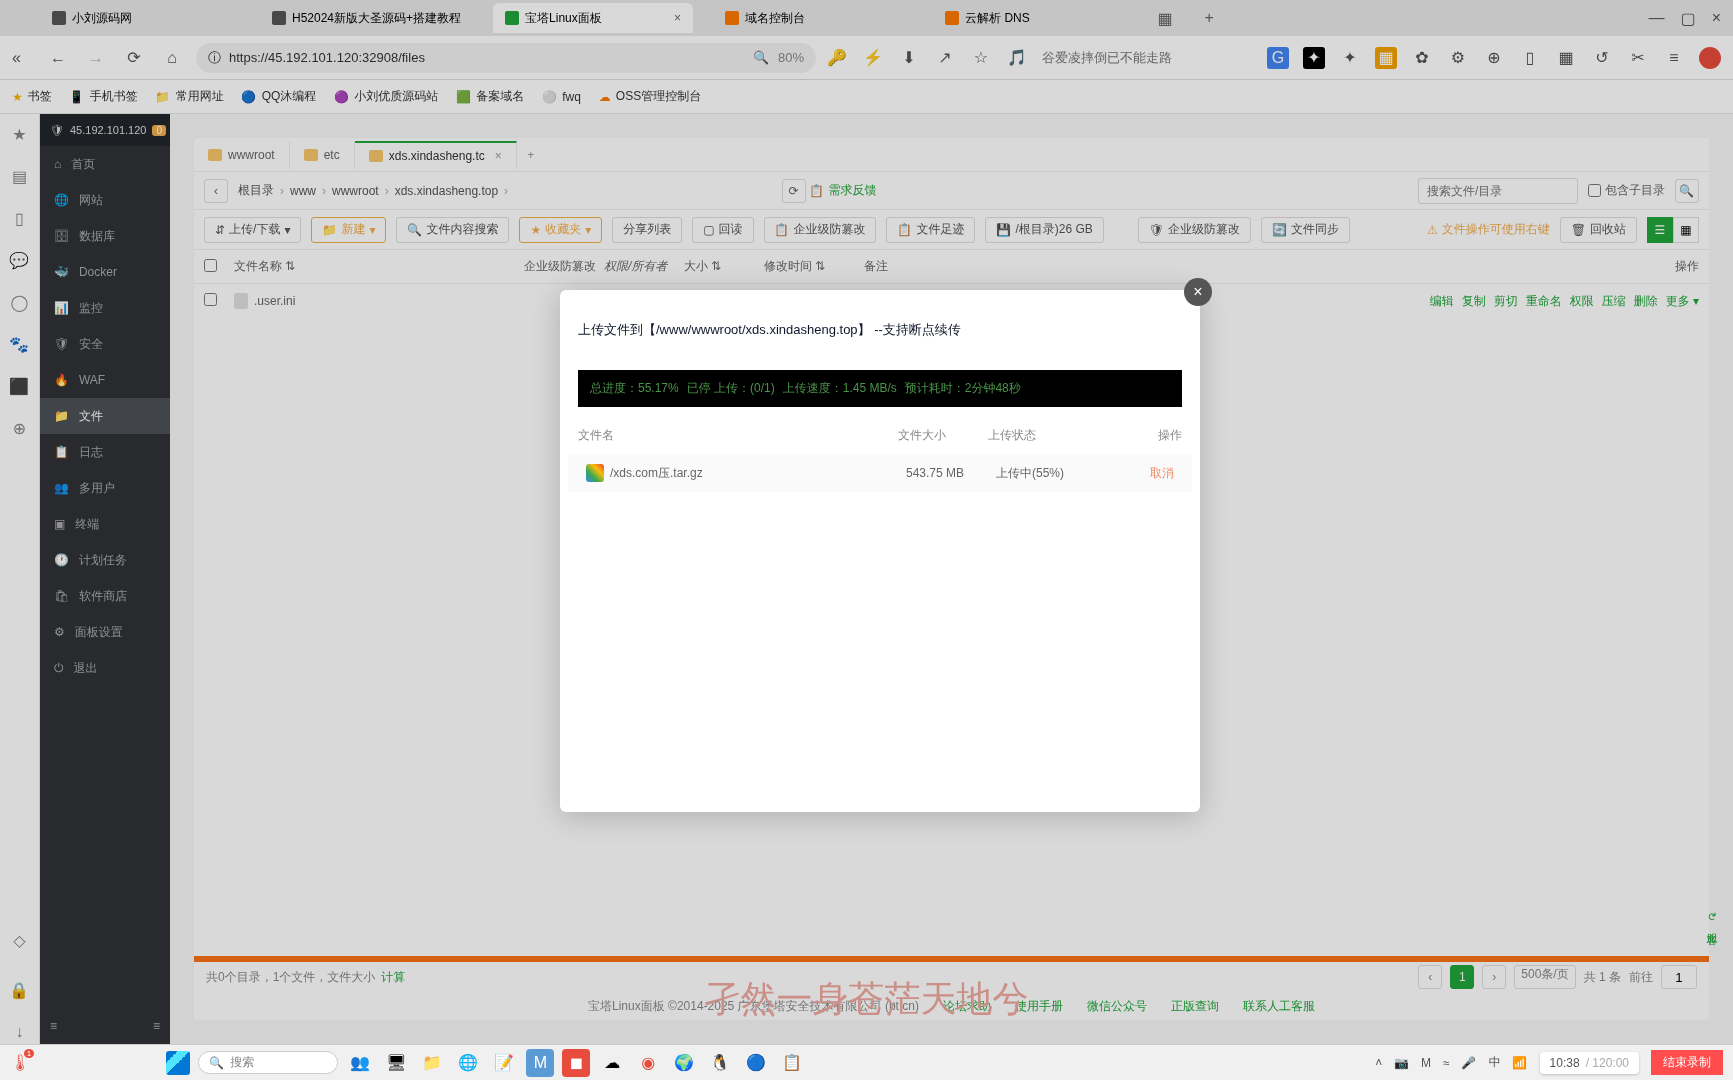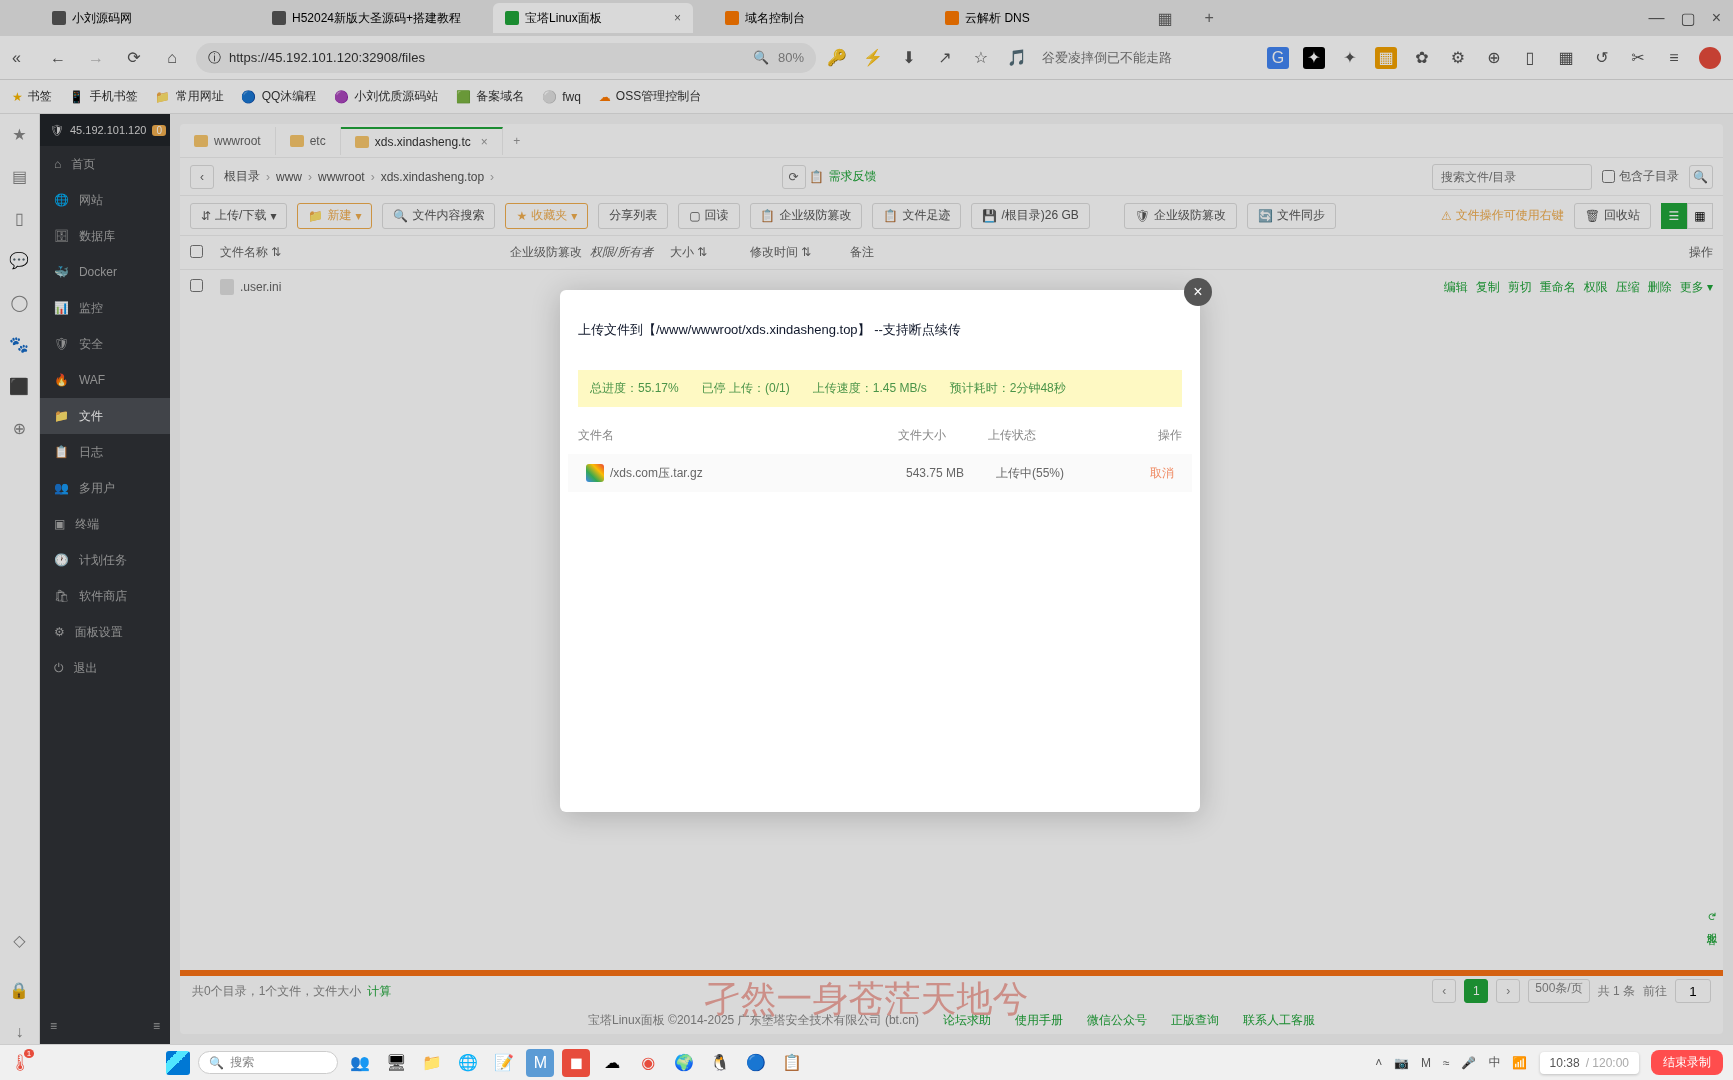--- a/index.html
+++ b/index.html
@@ -32,21 +32,21 @@
     
     .app-container { position: absolute; left: 40px; top: 114px; right: 0; bottom: 36px; background: #f7f7f7; display: flex; }
     
     .sidebar { width: 130px; background: #2f3237; color: #aaa; display: flex; flex-direction: column; font-size: 12px; }
     .sidebar-header { height: 32px; background: #22252a; display: flex; align-items: center; padding: 0 10px; gap: 6px; color: #ddd; font-size: 11px; }
     .sidebar-badge { background: #f0ad4e; color: #fff; border-radius: 3px; padding: 0 4px; font-size: 10px; }
     .side-item { height: 36px; display: flex; align-items: center; padding: 0 14px; gap: 10px; cursor: pointer; }
     .side-item.active { background: #4d5056; color: #fff; }
     .side-collapse { margin-top: auto; height: 36px; display: flex; align-items: center; justify-content: space-between; padding: 0 10px; }
     
-    .main-area { flex: 1; display: flex; flex-direction: column; background: #fff; margin: 10px; border-radius: 4px; position: relative; }
+    .main-area { flex: 1; display: flex; flex-direction: column; background: #fff; margin: 24px; border-radius: 4px; position: relative; }
     
     .file-tabs { height: 34px; display: flex; align-items: center; border-bottom: 1px solid #eee; font-size: 12px; }
     .file-tab { height: 28px; padding: 0 14px; display: flex; align-items: center; gap: 6px; border-right: 1px solid #eee; color: #666; }
     .file-tab.active { background: #fff; color: #333; border-top: 2px solid #20a53a; }
     .file-tab-close { color: #999; margin-left: 4px; }
     .file-tab-add { width: 28px; text-align: center; color: #999; }
     
     .breadcrumb-bar { height: 38px; display: flex; align-items: center; padding: 0 10px; gap: 4px; font-size: 12px; border-bottom: 1px solid #eee; }
     .bc-btn { width: 24px; height: 24px; border: 1px solid #ddd; border-radius: 3px; display: flex; align-items: center; justify-content: center; color: #666; }
     .bc-path { flex: 1; display: flex; align-items: center; gap: 6px; color: #333; padding: 0 6px; }
@@ -88,39 +88,39 @@
     .bottom-links { height: 28px; display: flex; align-items: center; justify-content: center; gap: 24px; font-size: 12px; color: #888; }
     .bottom-links a { color: #20a53a; }
     
     .subtitle-overlay { position: absolute; bottom: 56px; left: 50%; transform: translateX(-50%); font-size: 36px; color: #f0a8a0; font-family: KaiTi, serif; }
     
     .modal-dim { position: absolute; inset: 0; background: rgba(0,0,0,0.15); pointer-events: none; }
     
     .modal { position: absolute; left: 560px; top: 290px; width: 640px; background: #fff; border-radius: 6px; box-shadow: 0 4px 30px rgba(0,0,0,0.2); }
     .modal-close { position: absolute; right: -12px; top: -12px; width: 28px; height: 28px; background: #555; color: #fff; border-radius: 50%; display: flex; align-items: center; justify-content: center; cursor: pointer; }
     .modal-header { padding: 31px 18px; font-size: 13px; color: #0f172a; }
-    .modal-progress { margin: 0 18px; background: #fef9c3; color: #4a9448; padding: 10px 12px; font-size: 12px; display: flex; gap: 23px; }
+    .modal-progress { margin: 0 18px; background: #000000; color: #4a9448; padding: 10px 12px; font-size: 12px; display: flex; gap: 8px; }
     .modal-table-head { display: flex; padding: 10px 18px; font-size: 12px; color: #888; margin-top: 10px; }
     .modal-table-row { display: flex; padding: 10px 18px; font-size: 12px; color: #666; background: #fafafa; margin: 0 8px; align-items: center; }
     .mt-name { flex: 0 0 320px; display: flex; align-items: center; gap: 6px; }
     .mt-size { flex: 0 0 90px; }
     .mt-status { flex: 0 0 110px; }
     .mt-action { flex: 1; text-align: right; }
     .mt-action span { color: #ef8a62; }
     .file-icon-small { width: 18px; height: 18px; background: linear-gradient(45deg, #4285f4, #34a853, #fbbc05, #ea4335); border-radius: 3px; }
     .modal-body-pad { height: 320px; }
     
     
     .taskbar { position: absolute; left: 0; right: 0; bottom: 0; height: 36px; background: #f0f0f0; display: flex; align-items: center; padding: 0 10px; gap: 8px; border-top: 1px solid #ccc; }
     .task-start { width: 24px; height: 24px; background: linear-gradient(135deg, #0078d4 25%, #50e6ff 25%, #50e6ff 50%, #0078d4 50%); border-radius: 3px; }
     .task-search { display: flex; align-items: center; gap: 6px; background: #fff; border: 1px solid #ccc; border-radius: 15px; padding: 2px 10px; font-size: 12px; color: #888; width: 140px; }
     .task-icon { width: 28px; height: 28px; display: flex; align-items: center; justify-content: center; border-radius: 4px; }
     .task-right { margin-left: auto; display: flex; align-items: center; gap: 12px; font-size: 12px; color: #555; }
     .record-timer { background: #fff; padding: 4px 10px; border-radius: 4px; display: flex; align-items: center; gap: 6px; box-shadow: 0 1px 3px rgba(0,0,0,0.2); }
-    .stop-record { background: #ff4d4d; color: #fff; padding: 4px 12px; border-radius: 8px; }
+    .stop-record { background: #ff4d4d; color: #fff; padding: 4px 12px; border-radius: 0; }
     .rs-right { position: absolute; right: 14px; bottom: 120px; width: 22px; display: flex; flex-direction: column; align-items: center; gap: 14px; color: #20a53a; font-size: 11px; writing-mode: vertical-rl; }
     
     
     .doc-icon { width: 14px; height: 16px; background: #e0e0e0; border-radius: 2px; }
     .folder-mini { width: 14px; height: 12px; background: #f7c66b; border-radius: 2px; }
   </style>
 </head>
 <body>
 
 <div class="browser-tabs">

